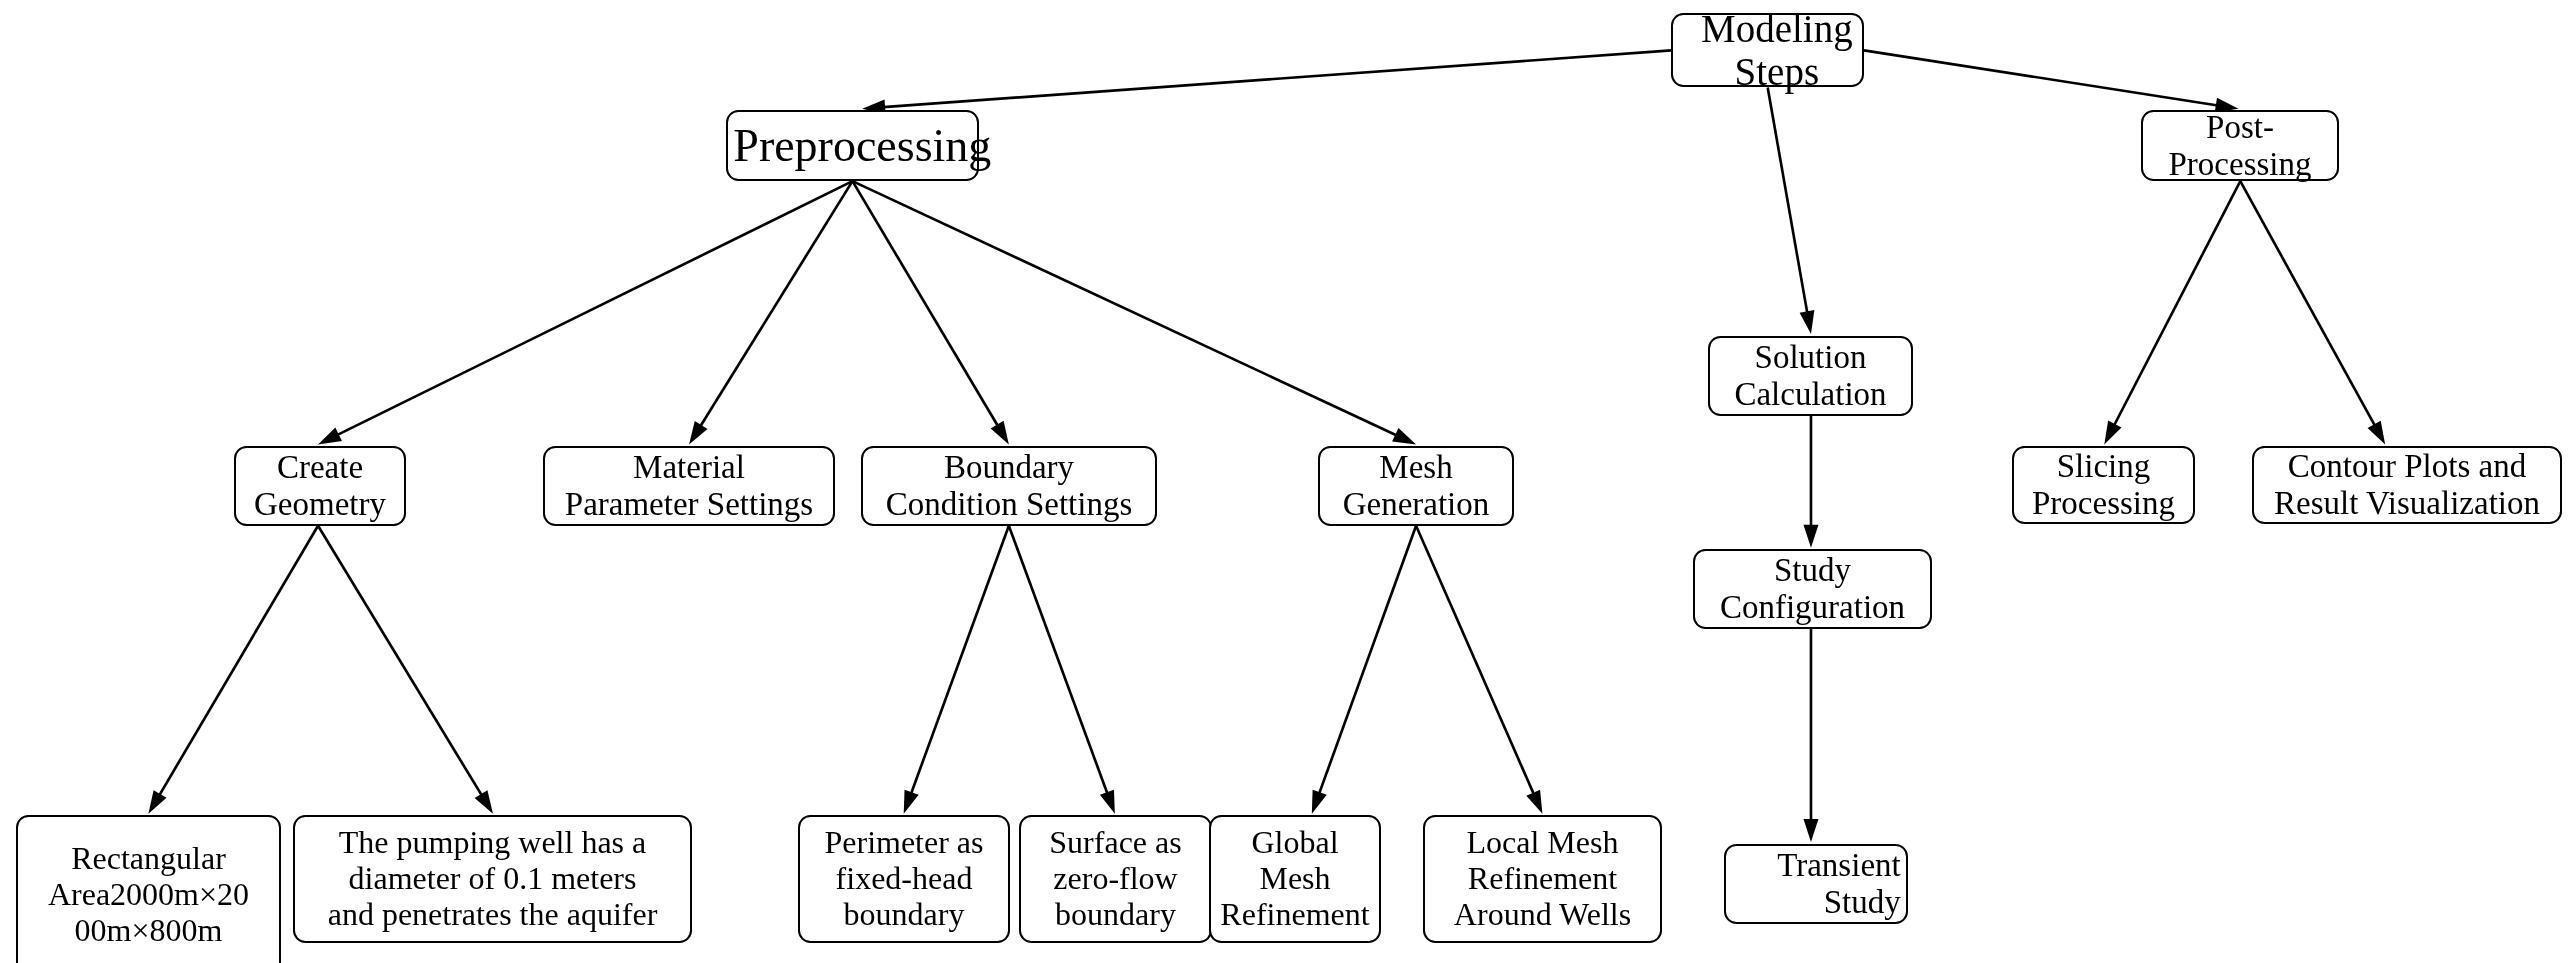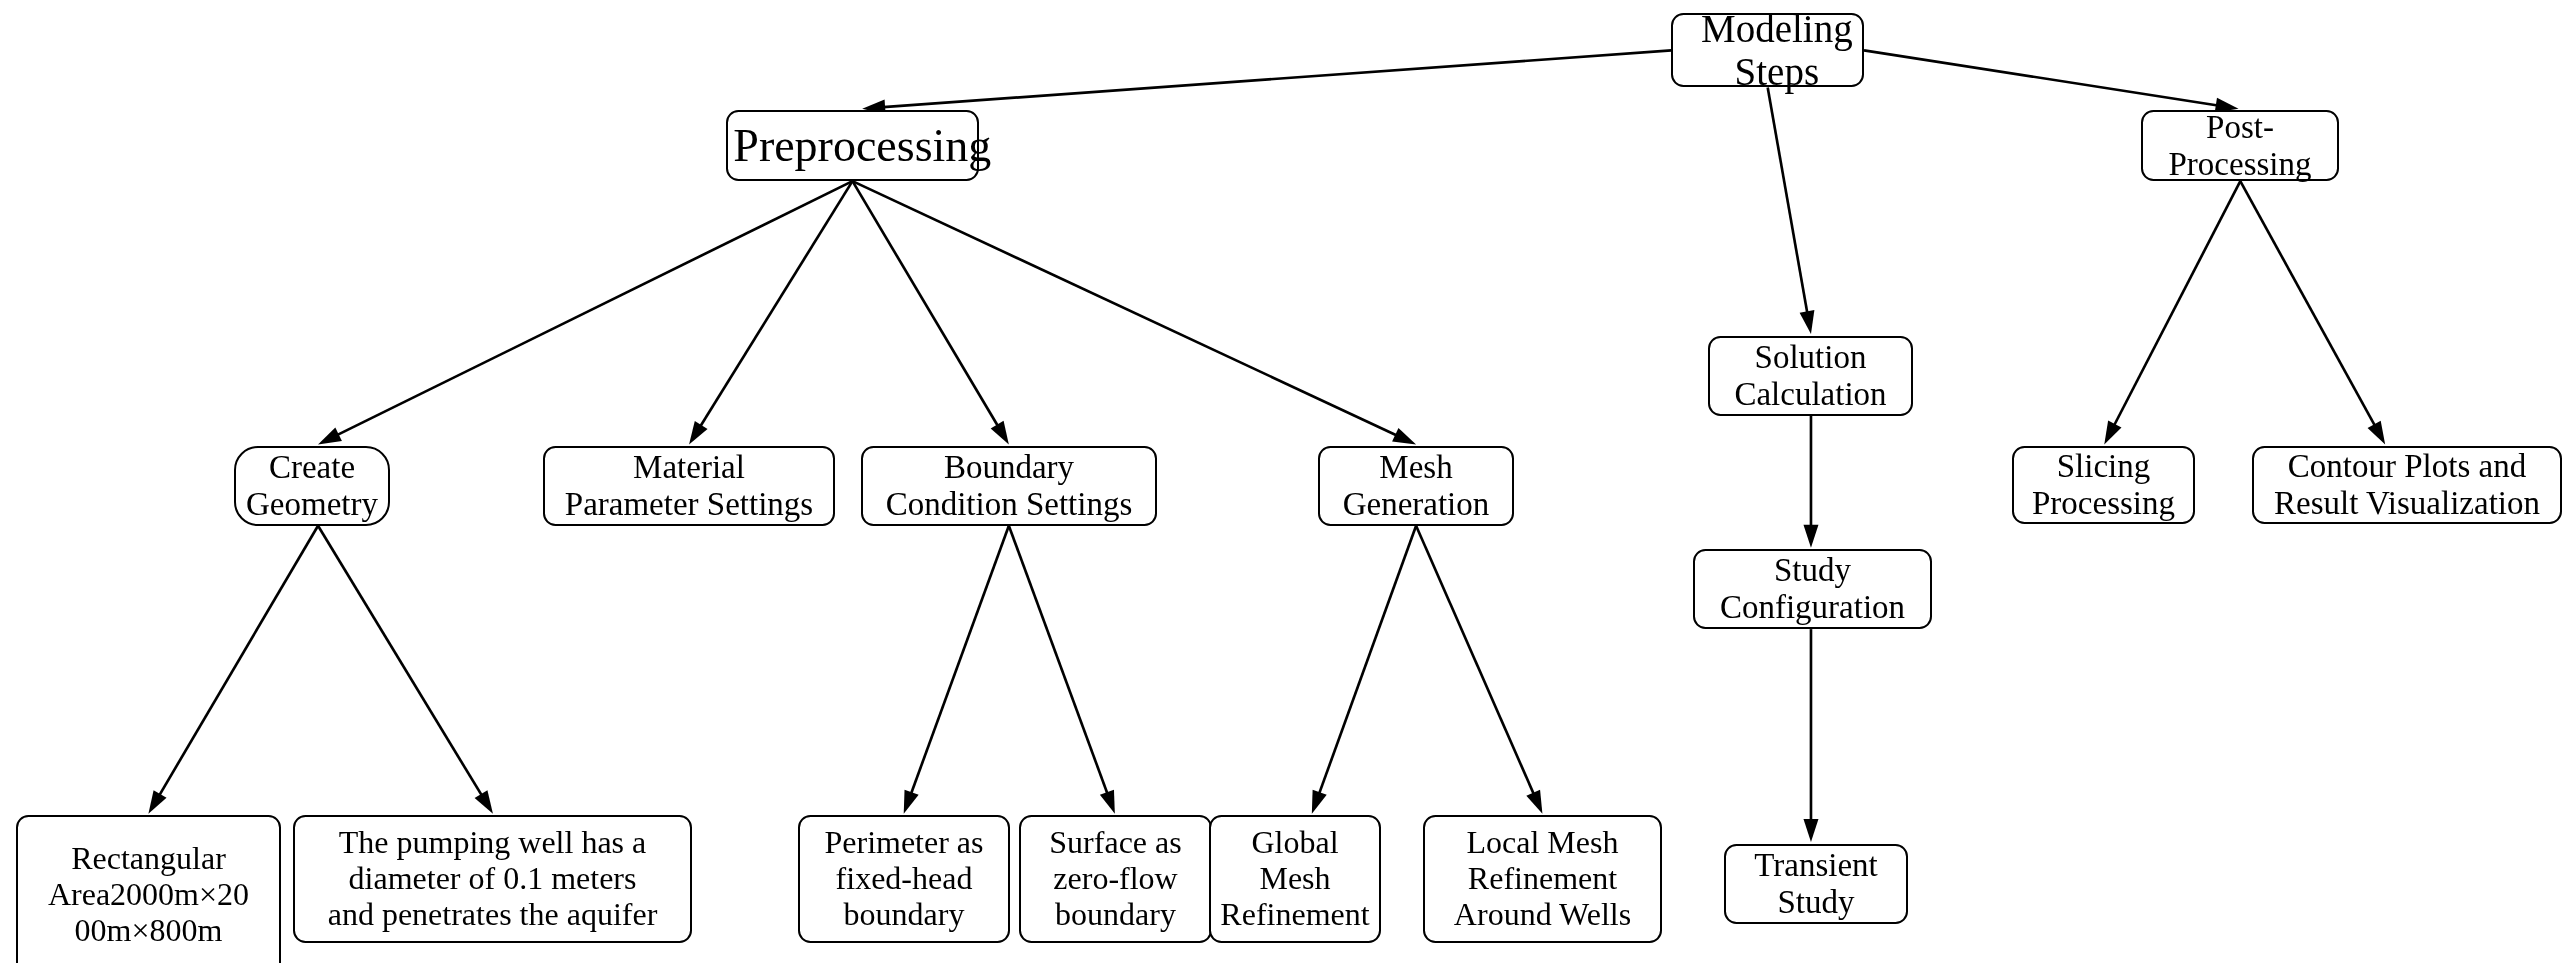--- a/index.html
+++ b/index.html
@@ -138,21 +138,21 @@
       <div class="node-box" style="left: 726px; top: 110px; width: 253px; height: 71px; border-color: rgb(0, 0, 0); background: rgb(255, 255, 255);">
         <span class="node-label" style="font-size: 46px; color: rgb(0, 0, 0);">Preprocessing</span>
       </div>
       <div class="node-box" style="left: 1708px; top: 336px; width: 205px; height: 80px; border-color: rgb(0, 0, 0); background: rgb(255, 255, 255);">
         <span class="node-label" style="font-size: 33px; color: rgb(0, 0, 0);">Solution
 Calculation</span>
       </div>
       <div class="node-box" style="left: 2141px; top: 110px; width: 198px; height: 71px; border-color: rgb(0, 0, 0); background: rgb(255, 255, 255);">
         <span class="node-label" style="font-size: 33px; color: rgb(0, 0, 0);">Post-Processing</span>
       </div>
-      <div class="node-box" style="left: 234px; top: 446px; width: 156px; height: 80px; border-color: rgb(0, 0, 0); background: rgb(255, 255, 255); border-radius: 24px;">
+      <div class="node-box" style="left: 234px; top: 446px; width: 172px; height: 80px; border-color: rgb(0, 0, 0); background: rgb(255, 255, 255);">
         <span class="node-label" style="font-size: 33px; color: rgb(0, 0, 0);">Create
 Geometry</span>
       </div>
       <div class="node-box" style="left: 543px; top: 446px; width: 292px; height: 80px; border-color: rgb(0, 0, 0); background: rgb(255, 255, 255);">
         <span class="node-label" style="font-size: 33px; color: rgb(0, 0, 0);">Material
 Parameter Settings</span>
       </div>
       <div class="node-box" style="left: 861px; top: 446px; width: 296px; height: 80px; border-color: rgb(0, 0, 0); background: rgb(255, 255, 255);">
         <span class="node-label" style="font-size: 33px; color: rgb(0, 0, 0);">Boundary
 Condition Settings</span>
@@ -196,20 +196,20 @@
       <div class="node-box" style="left: 1209px; top: 815px; width: 172px; height: 128px; border-color: rgb(0, 0, 0); background: rgb(255, 255, 255); align-items: center;">
         <span class="node-label" style="font-size: 32px; color: rgb(0, 0, 0);">Global
 Mesh
 Refinement</span>
       </div>
       <div class="node-box" style="left: 1423px; top: 815px; width: 239px; height: 128px; border-color: rgb(0, 0, 0); background: rgb(255, 255, 255);">
         <span class="node-label" style="font-size: 32px; color: rgb(0, 0, 0);">Local Mesh
 Refinement
 Around Wells</span>
       </div>
-      <div class="node-box" style="left: 1724px; top: 844px; width: 184px; height: 80px; border-color: rgb(0, 0, 0); background: rgb(255, 255, 255);">
+      <div class="node-box" style="left: 1724px; top: 844px; width: 184px; height: 80px; border-color: rgb(0, 0, 0); background: rgb(255, 255, 255); text-align: right;">
         <span class="node-label" style="font-size: 33px; color: rgb(0, 0, 0);">Transient
 Study</span>
       </div>
     </div>
 
 </div>
 
 
 </body></html>

